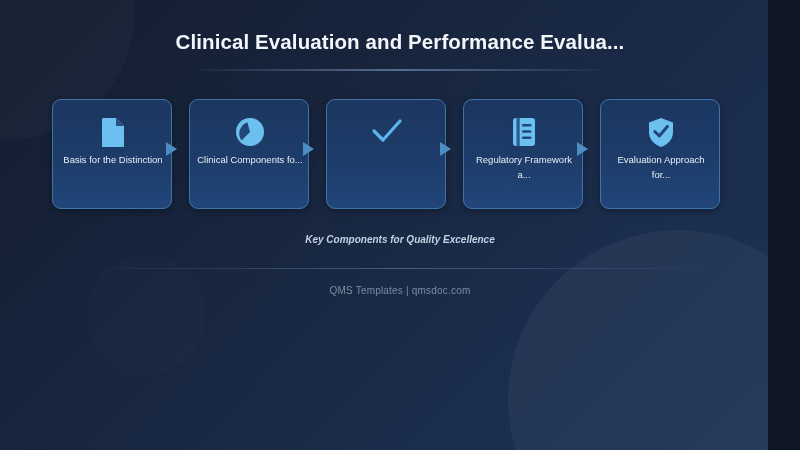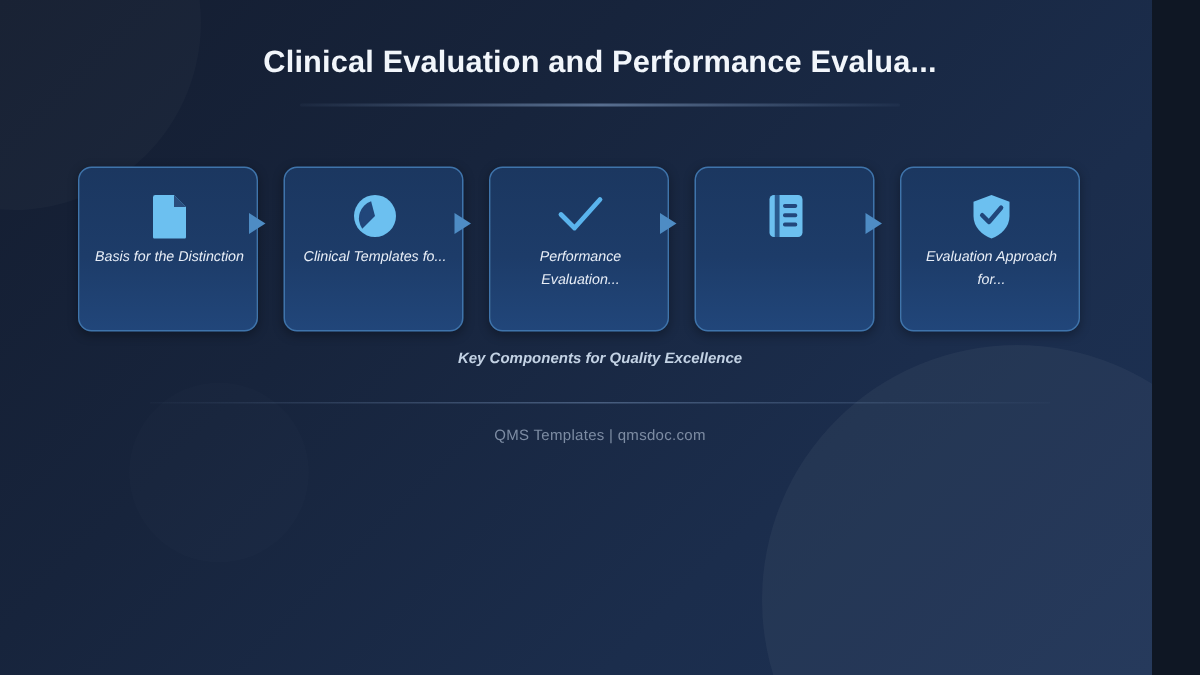--- a/index.html
+++ b/index.html
@@ -88,29 +88,28 @@
   .flow {
     position: absolute;
     top: 95px;
     left: 52px;
     width: 700px;
     height: 112px;
   }
 
   .card {
     position: absolute;
-    top: 16px;
+    top: 4px;
     width: 120px;
     height: 110px;
     box-sizing: border-box;
     border: 1px solid #3f74ab;
     border-radius: 9px;
     background: linear-gradient(to bottom, #1b3760 0%, #1d3c69 55%, #21467a 100%);
     box-shadow: 0 2px 7px rgba(0,0,0,0.33);
-    font-style: italic;
   }
   .card-icon {
     position: absolute;
     top: 14px;
     left: 0;
     width: 120px;
     height: 36px;
     display: flex;
     align-items: center;
     justify-content: center;
@@ -202,44 +201,44 @@
 
       <div class="card" style="left:137px;">
         <div class="card-icon">
           <svg width="30" height="30" viewBox="0 0 30 30">
             <circle cx="15" cy="15" r="14" fill="#6cc0f0"></circle>
             <path d="M15 15 L6.5 23.5 A12 12 0 0 1 12.4 5.2 Z" fill="#21467a"></path>
             <path d="M15 15 L6.5 23.5 A12 12 0 0 1 12.9 6.2 Z" fill="#6cc0f0" opacity="0"></path>
             <path d="M14.2 14.6 L7.2 22.4 A11 11 0 0 1 12.2 7.4 Z" fill="#21467a"></path>
           </svg>
         </div>
-        <div class="card-label">Clinical Templates fo...</div>
+        <div class="card-label">Clinical Components fo...</div>
       </div>
       <div class="arrow" style="left:251px;"></div>
 
       <div class="card" style="left:274px;">
         <div class="card-icon">
           <svg width="32" height="28" viewBox="0 0 32 28">
             <path d="M3 13 L12 22 L29 3" stroke="#5ab4ed" stroke-width="3.2" fill="none" stroke-linecap="round" stroke-linejoin="round"></path>
           </svg>
         </div>
-        <div class="card-label">Performance Evaluation...</div>
       </div>
       <div class="arrow" style="left:388px;"></div>
 
       <div class="card" style="left:411px;">
         <div class="card-icon">
           <svg width="26" height="30" viewBox="0 0 26 30">
             <rect x="2" y="1" width="22" height="28" rx="3" fill="#6cc0f0"></rect>
             <rect x="5.5" y="1" width="3.2" height="28" fill="#2a5a8e"></rect>
             <rect x="11" y="7" width="9.5" height="2.6" rx="1.2" fill="#22477c"></rect>
             <rect x="11" y="13.2" width="9.5" height="2.6" rx="1.2" fill="#22477c"></rect>
             <rect x="11" y="19.4" width="9.5" height="2.6" rx="1.2" fill="#22477c"></rect>
           </svg>
         </div>
+        <div class="card-label">Regulatory Framework a...</div>
       </div>
       <div class="arrow" style="left:525px;"></div>
 
       <div class="card" style="left:548px;">
         <div class="card-icon">
           <svg width="28" height="31" viewBox="0 0 28 31">
             <path d="M14 1 L26 5.5 V15 C26 22.5 20.5 27.5 14 30 C7.5 27.5 2 22.5 2 15 V5.5 Z" fill="#6cc0f0"></path>
             <path d="M7.8 14.5 L12.3 19 L20.4 9.5" stroke="#21467a" stroke-width="3" fill="none" stroke-linecap="round" stroke-linejoin="round"></path>
           </svg>
         </div>

